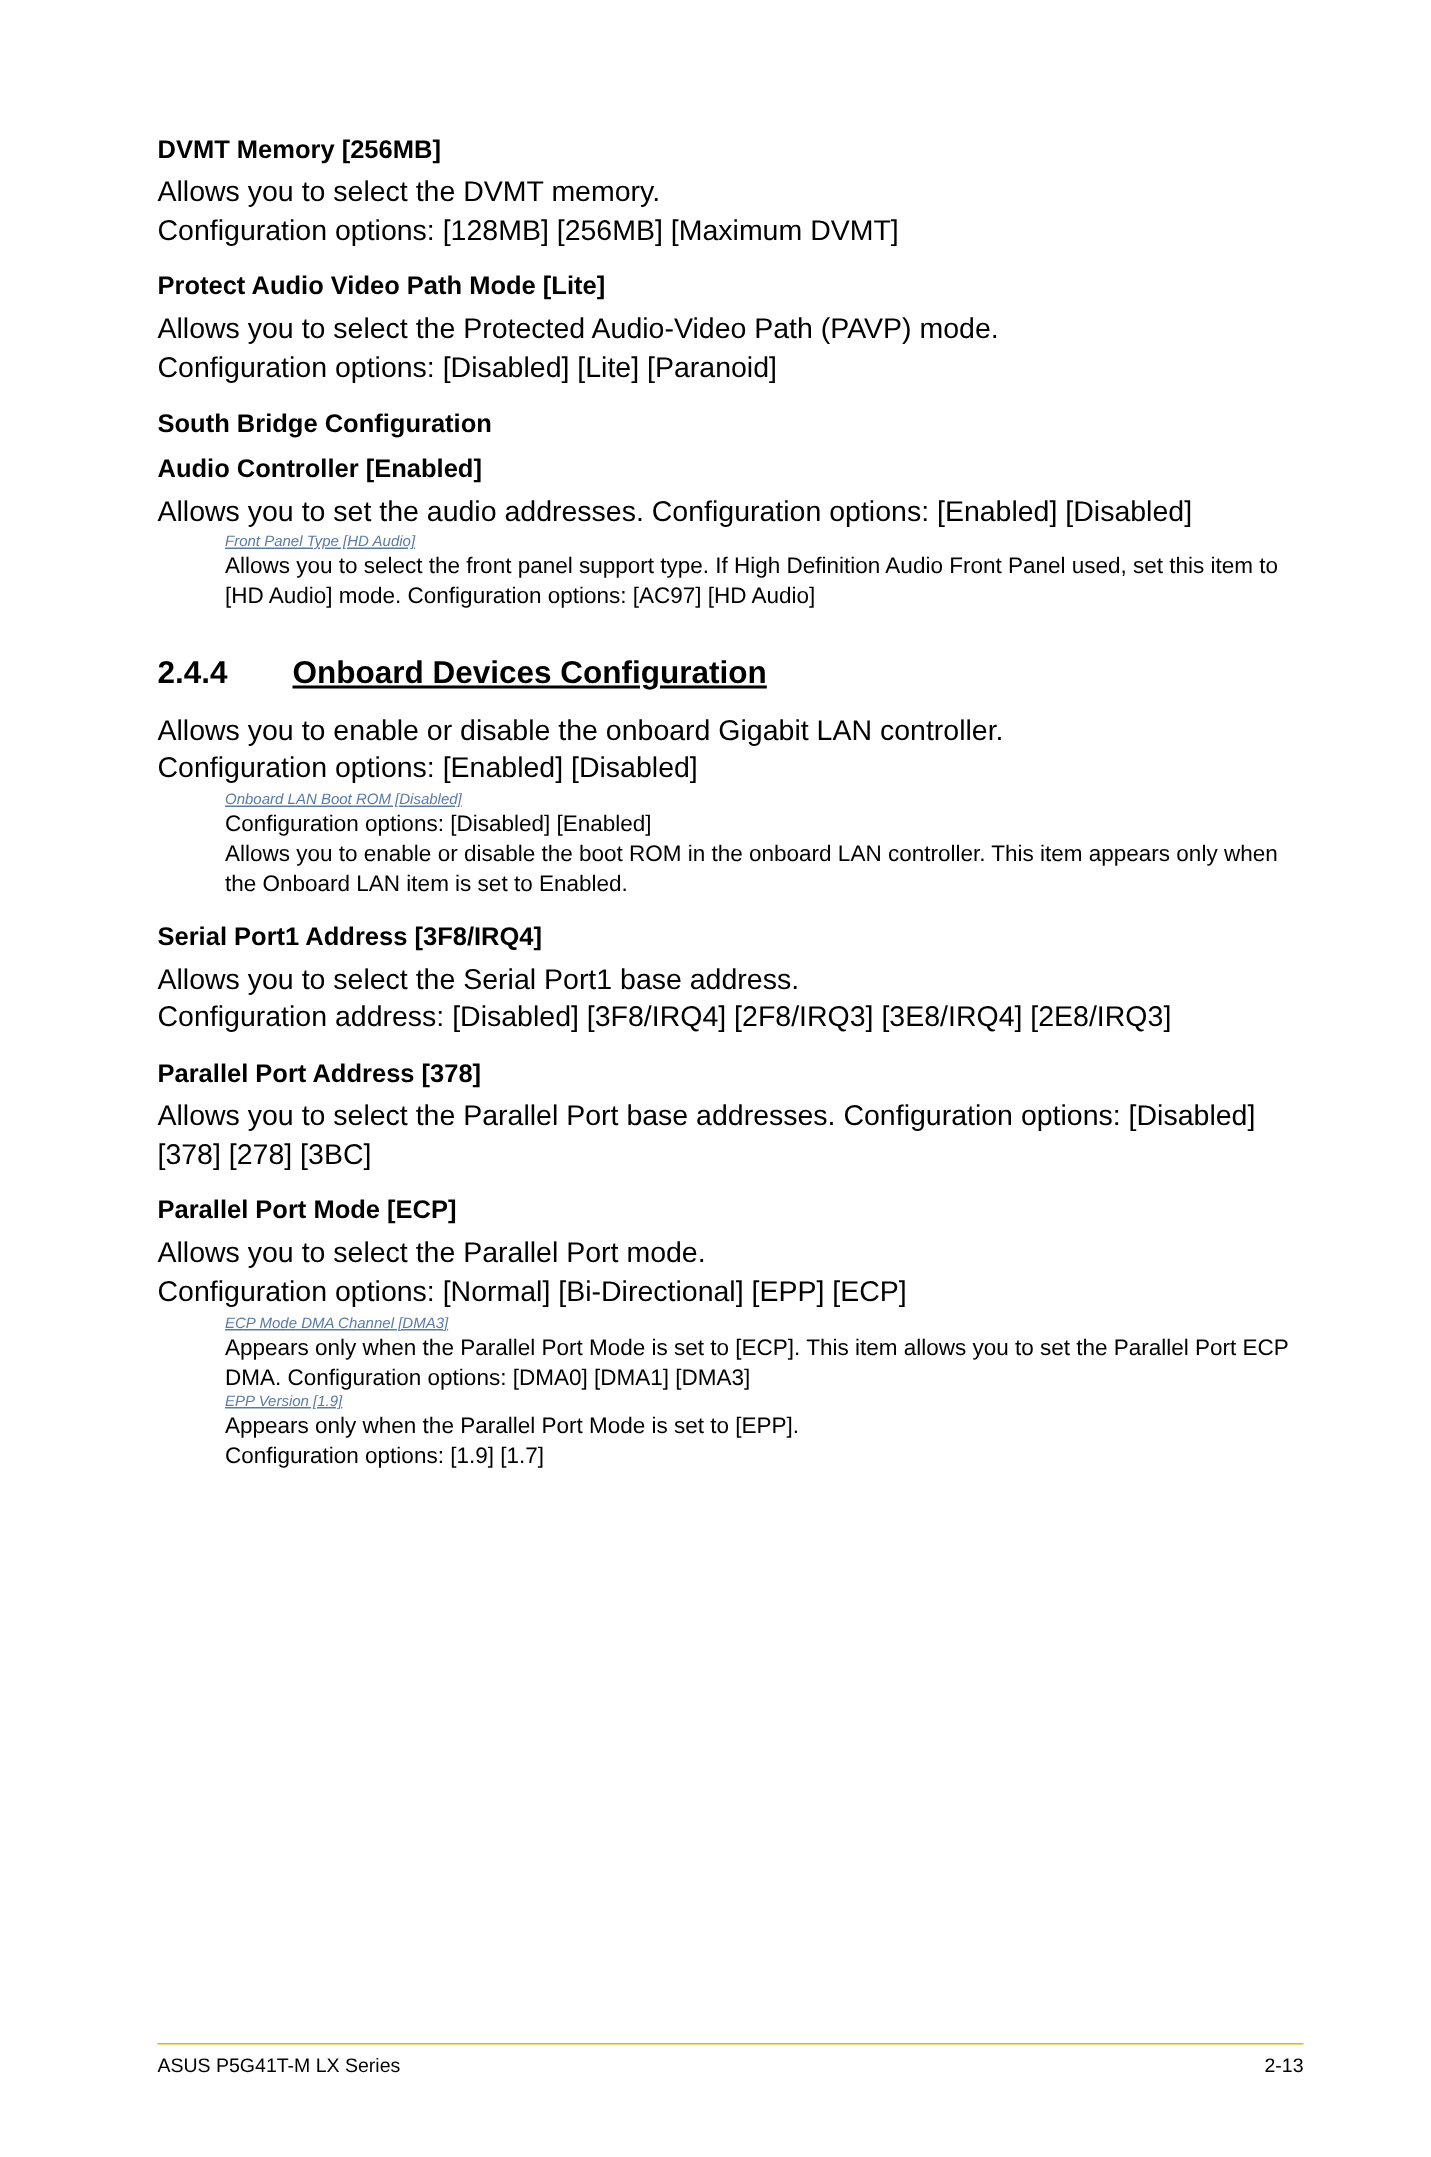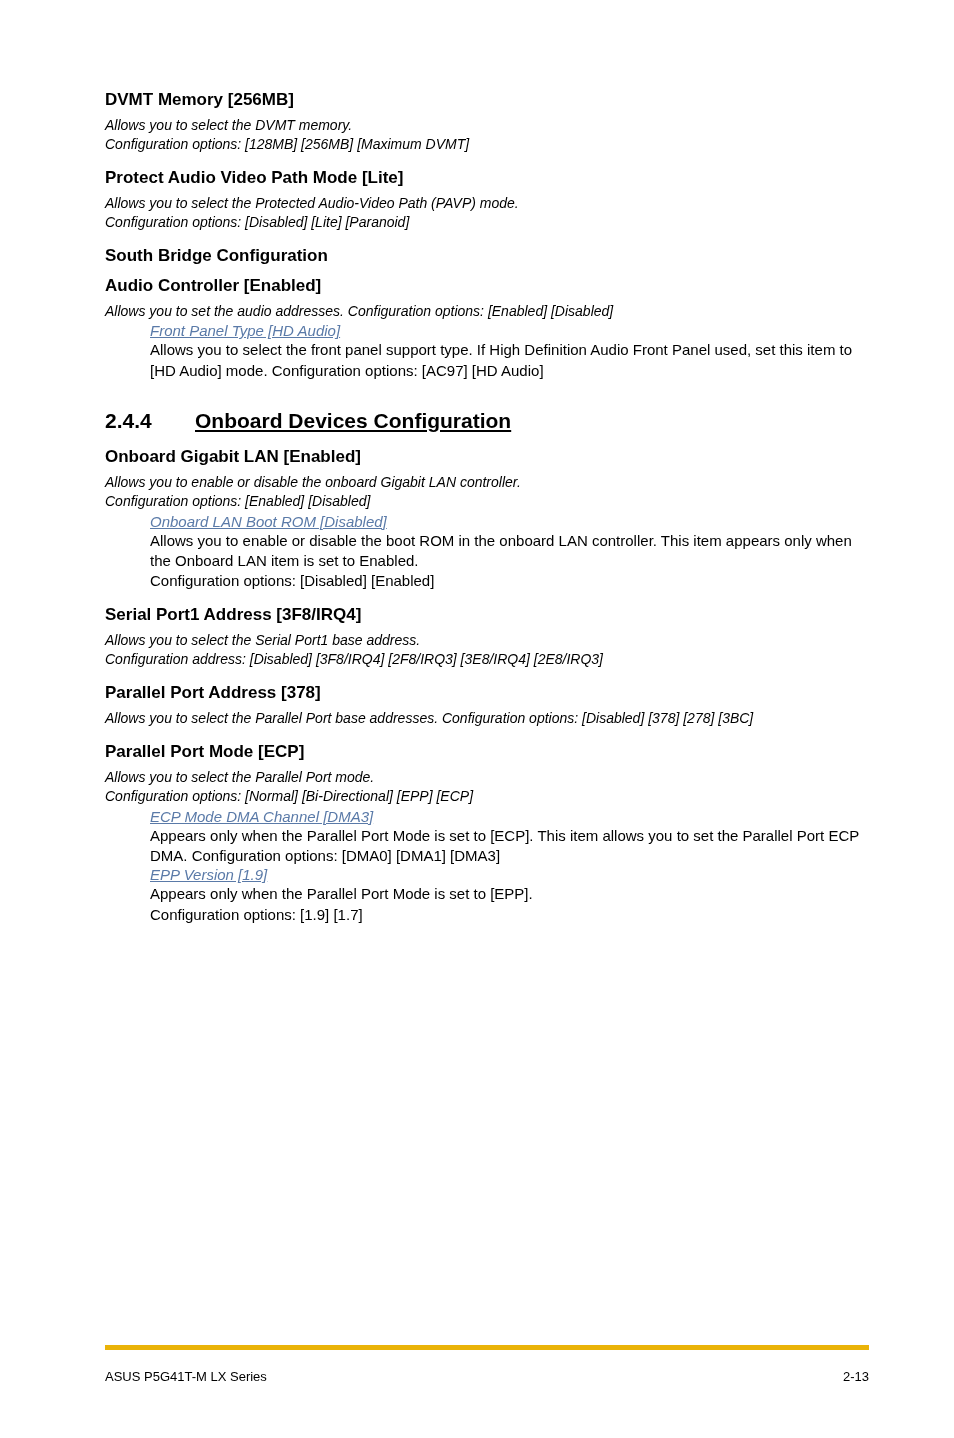--- a/index.html
+++ b/index.html
@@ -15,58 +15,57 @@
     padding: 90px 85px 40px 105px;
     box-sizing: border-box;
     position: relative;
   }
   .h3 {
     font-size: 17px;
     font-weight: bold;
     margin: 0 0 6px 0;
   }
   .body-text {
-    font-size: 14px;
+    font-size: 19px;
     line-height: 1.35;
     margin: 0 0 14px 0;
-    font-style: italic;
   }
   .h2 {
     font-size: 21px;
     font-weight: bold;
     margin: 28px 0 14px 0;
     text-decoration: underline;
   }
   .sec-num {
     display: inline-block;
     width: 90px;
   }
   .sub-block {
     padding-left: 45px;
     margin-bottom: 14px;
   }
   .sub-title {
-    font-size: 15px;
+    font-size: 10px;
     font-style: italic;
     color: #5a7aa8;
     text-decoration: underline;
     margin: 0 0 1px 0;
   }
   .sub-text {
     font-size: 15px;
     line-height: 1.35;
     margin: 0;
   }
   .footer {
     position: absolute;
     bottom: 54px;
     left: 105px;
     right: 85px;
-    border-top: 5px solid #eab308;
-    padding-top: 19px;
+    border-top: 1px solid #eab308;
+    padding-top: 6px;
     font-size: 13px;
     display: flex;
     justify-content: space-between;
   }
 </style>
 </head>
 <body>
 
 <div class="page">
 
@@ -88,29 +87,28 @@
   <p class="body-text" style="margin-bottom:2px">Allows you to set the audio addresses. Configuration options: [Enabled] [Disabled]</p>
   <div class="sub-block">
     <p class="sub-title">Front Panel Type [HD Audio]</p>
     <p class="sub-text">Allows you to select the front panel support type. If High Definition Audio Front Panel used, set this item to [HD Audio] mode. Configuration options: [AC97] [HD Audio]</p>
   </div>
 
   <div class="h2">
     <span class="sec-num">2.4.4</span><span>Onboard Devices Configuration</span>
   </div>
 
-  <div class="h3">Onboard Gigabit LAN [Enabled]</div>
   <p class="body-text" style="margin-bottom:2px">
     <span>Allows you to enable or disable the onboard Gigabit LAN controller.</span><br>
     <span>Configuration options: [Enabled] [Disabled]</span>
   </p>
   <div class="sub-block">
     <p class="sub-title">Onboard LAN Boot ROM [Disabled]</p>
+    <p class="sub-text">Configuration options: [Disabled] [Enabled]</p>
     <p class="sub-text">Allows you to enable or disable the boot ROM in the onboard LAN controller. This item appears only when the Onboard LAN item is set to Enabled.</p>
-    <p class="sub-text">Configuration options: [Disabled] [Enabled]</p>
   </div>
 
   <div class="h3">Serial Port1 Address [3F8/IRQ4]</div>
   <p class="body-text">
     <span>Allows you to select the Serial Port1 base address.</span><br>
     <span>Configuration address: [Disabled] [3F8/IRQ4] [2F8/IRQ3] [3E8/IRQ4] [2E8/IRQ3]</span>
   </p>
 
   <div class="h3">Parallel Port Address [378]</div>
   <p class="body-text">Allows you to select the Parallel Port base addresses. Configuration options: [Disabled] [378] [278] [3BC]</p>

